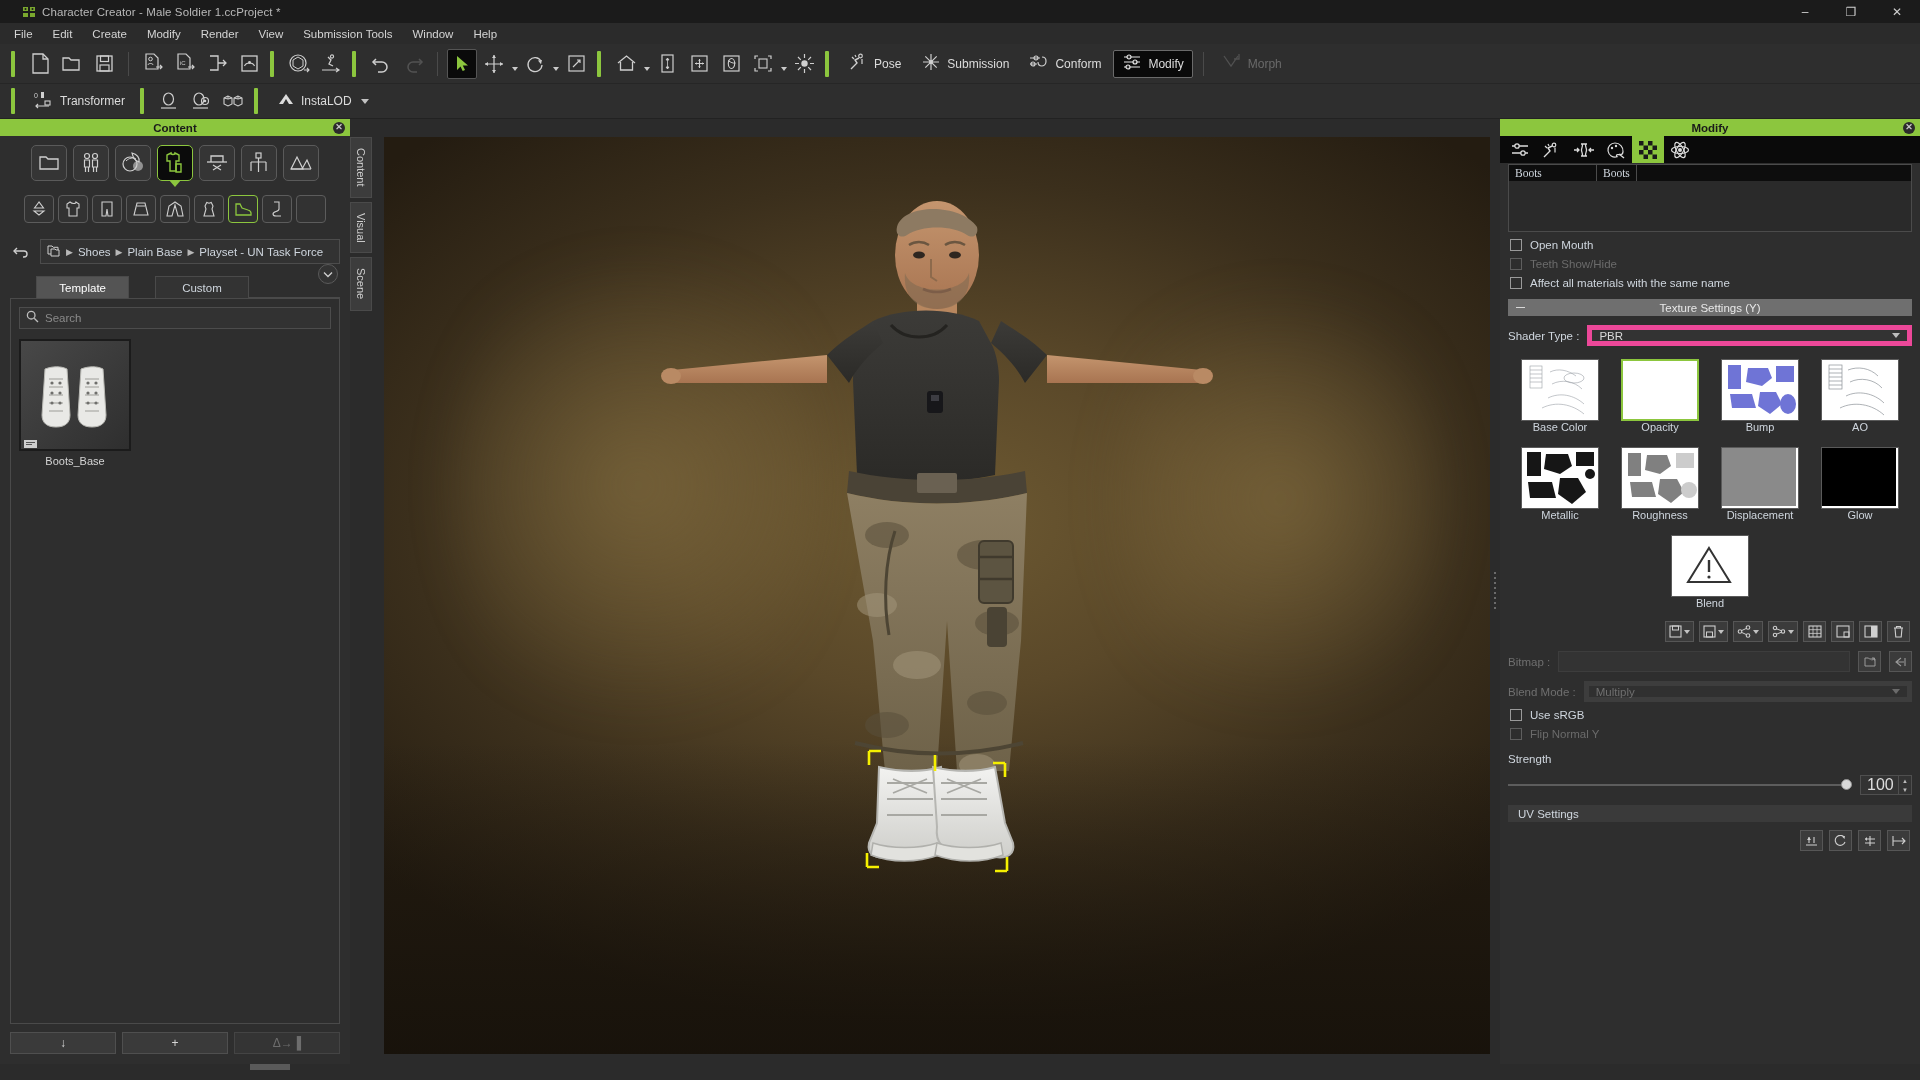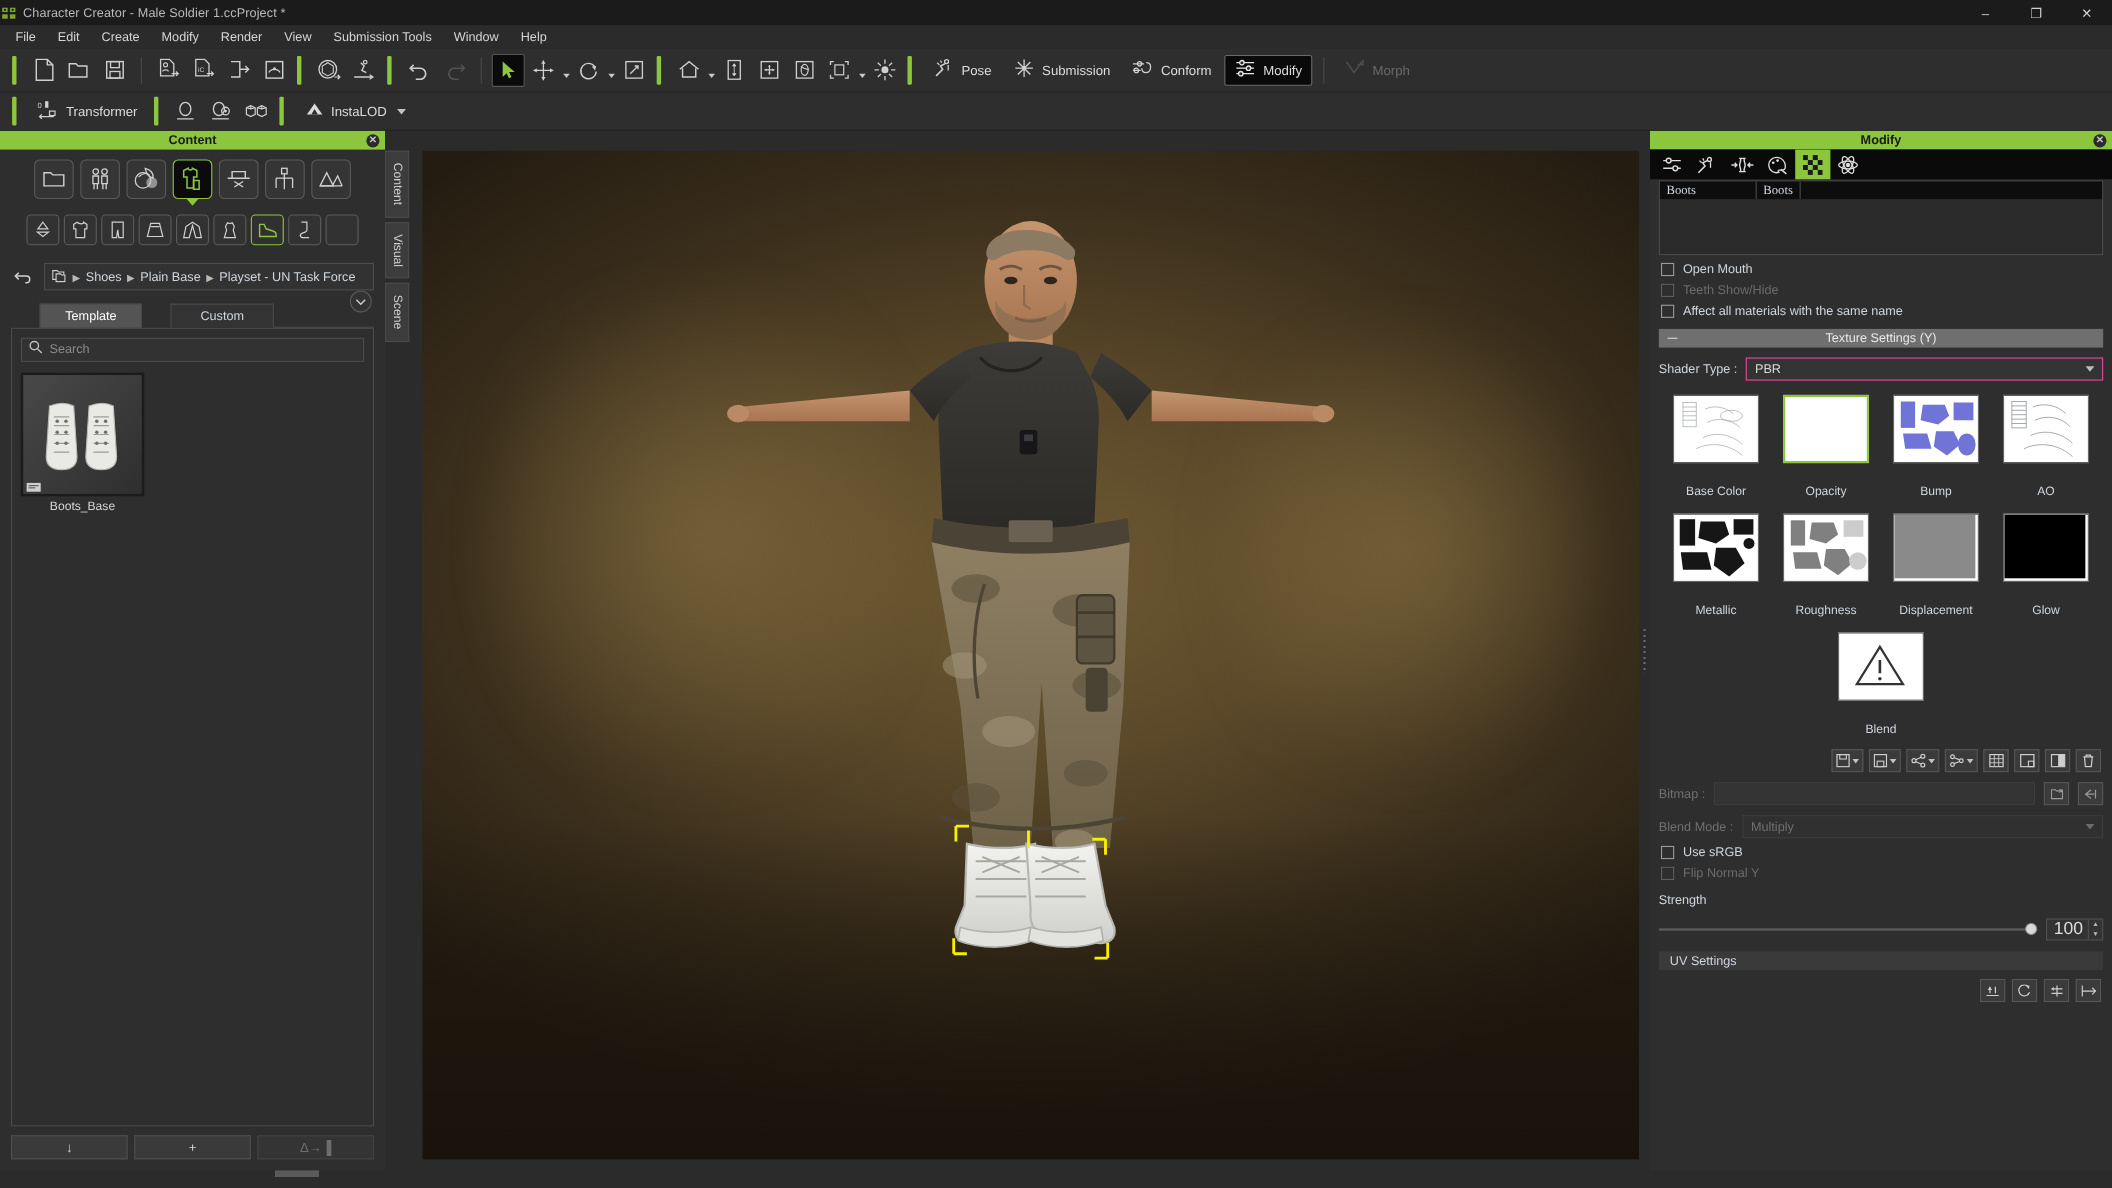--- a/index.html
+++ b/index.html
@@ -8,21 +8,21 @@
     background: #2b2b2b;
     font-family: "Liberation Sans", sans-serif;
     overflow: hidden;
     color: #d7d7d7;
   }
   .app { position: relative; width: 1920px; height: 1080px; display: flex; flex-direction: column; }
 
   
   .titlebar {
     height: 23px; background: #1b1b1b; display: flex; align-items: center;
-    padding-left: 1px; flex: none;
+    padding-left: 22px; flex: none;
   }
   .titlebar .app-icon {
     width: 14px; height: 14px; margin-right: 6px; flex: none;
     display:flex; align-items:center; justify-content:center;
   }
   .titlebar .title { font-size: 11.5px; color: #b9b9b9; letter-spacing: .1px; }
   .titlebar .winbtns { margin-left: auto; display: flex; height: 23px; }
   .titlebar .winbtn {
     width: 46px; height: 23px; display: flex; align-items: center; justify-content: center;
     color: #cfcfcf; font-size: 12px;
@@ -188,35 +188,35 @@
   .sec-header {
     height: 17px; background: #6f6f6f; color: #e8e8e8; font-size: 11.5px; display: flex;
     align-items: center; justify-content: center; margin-top: 10px; position: relative;
   }
   .sec-header .minus { position: absolute; left: 8px; width: 9px; height: 1.5px; background: #d8d8d8; }
 
   .row { display: flex; align-items: center; gap: 8px; margin-top: 9px; }
   .row .lbl { font-size: 11.5px; color: #cfd6de; flex: none; }
   .row .lbl.dim { color: #6f6f6f; }
   .sel-box {
-    flex: 1; height: 21px; border: 1px solid #ec4899; background: #333; display: flex;
+    flex: 1; height: 21px; border: 5px solid #ec4899; background: #333; display: flex;
     align-items: center; padding: 0 7px; font-size: 11.5px; color: #d9d9d9; position: relative;
   }
   .sel-box.dim { color: #6f6f6f; border-color: #3d3d3d; background: #303030; }
   .sel-box .dncaret { position: absolute; right: 7px; border-left: 4px solid transparent;
     border-right: 4px solid transparent; border-top: 5px solid #bdbdbd; }
   .sel-box.dim .dncaret { border-top-color: #6a6a6a; }
   .txt-box { flex: 1; height: 21px; border: 1px solid #4c4c4c; background: #3a3a3a; }
   .txt-box.dim { border-color: #3d3d3d; background: #333; }
 
   .tex-grid { display: flex; flex-wrap: wrap; gap: 14px 22px; justify-content: center; padding: 13px 0 2px; }
   .tex-item { width: 78px; }
   .tex-img { width: 78px; height: 62px; border: 1px solid #5a5a5a; background: #fff; overflow: hidden; position: relative; }
   .tex-img.sel { border: 2px solid #8cc63e; }
-  .tex-cap { text-align: center; font-size: 11px; color: #cfd6de; padding-top: 20px; }
+  .tex-cap { text-align: center; font-size: 11px; color: #cfd6de; padding-top: 0; }
 
   .icon-row { display: flex; gap: 5px; justify-content: flex-end; padding: 10px 2px 0; align-items:center; }
   .ico-btn {
     height: 21px; min-width: 23px; border: 1px solid #565656; background: #3b3b3b; display: flex;
     align-items: center; justify-content: center; padding: 0 3px; gap: 2px;
   }
   .ico-btn .mini-caret { border-left:3px solid transparent; border-right:3px solid transparent; border-top:4px solid #c2c2c2; }
 
   .slider-row { display: flex; align-items: center; gap: 8px; margin-top: 8px; }
   .slider-track { flex: 1; height: 2px; background: #5d5d5d; position: relative; }

